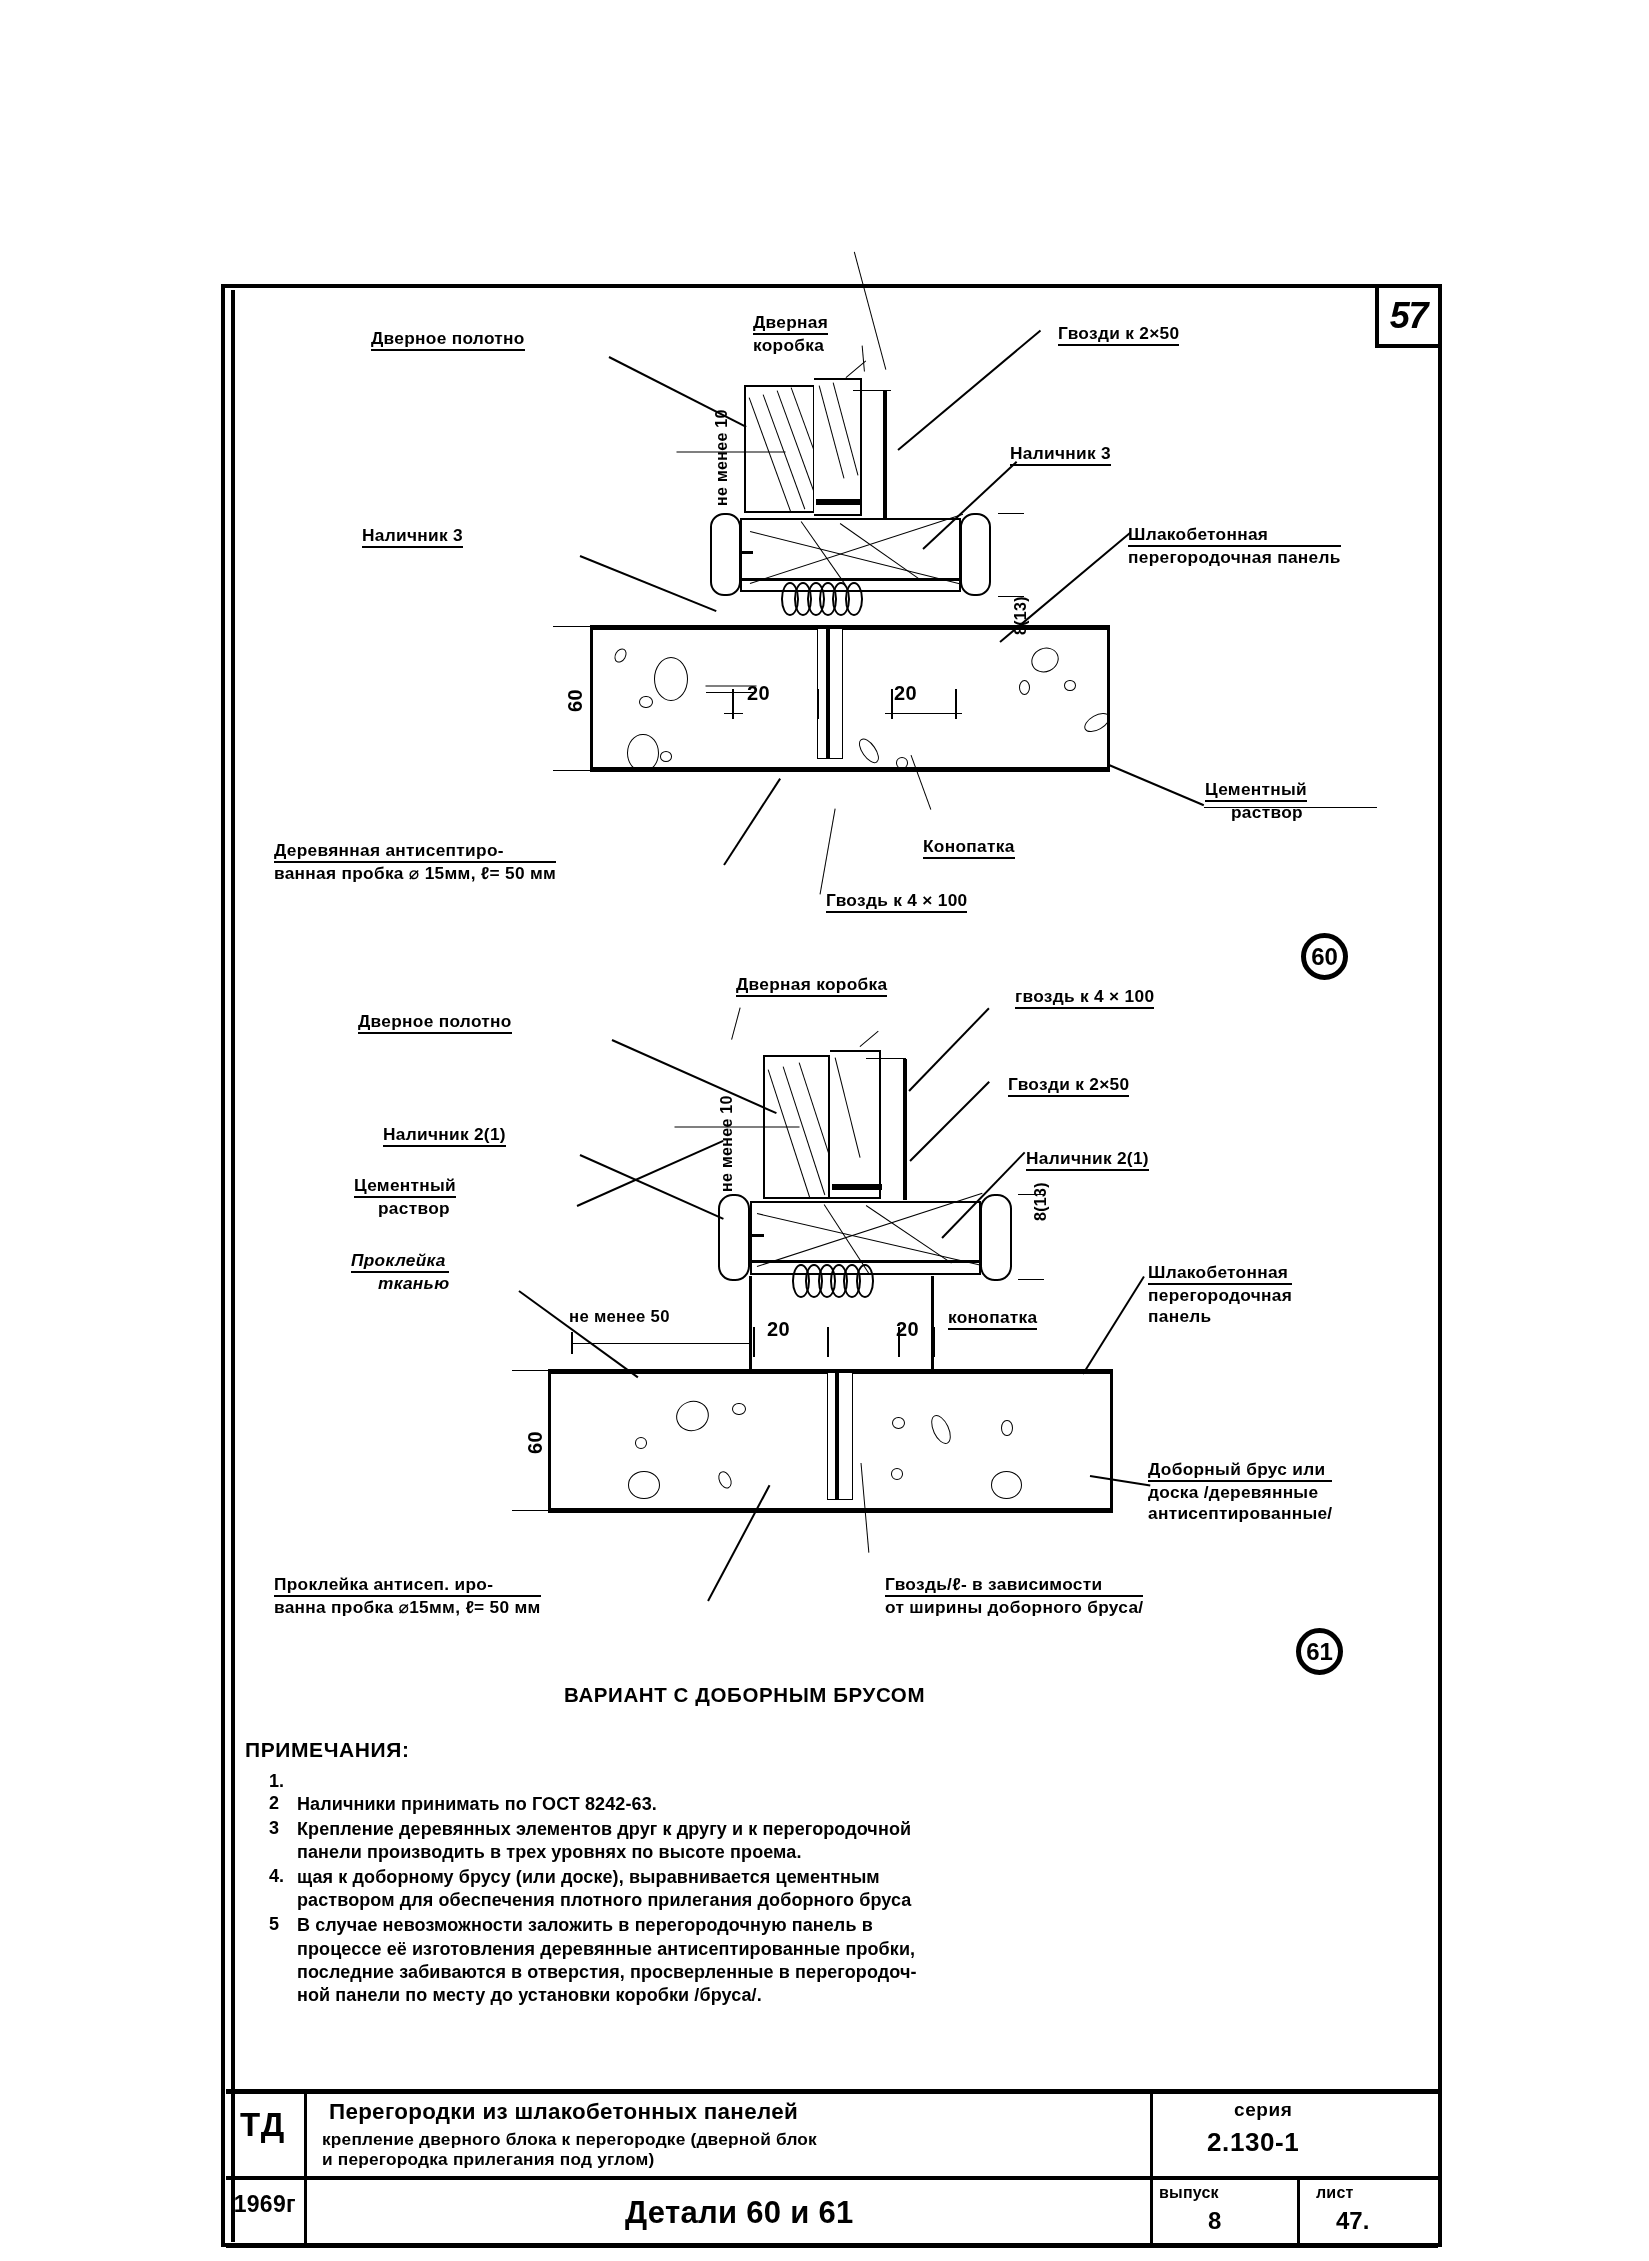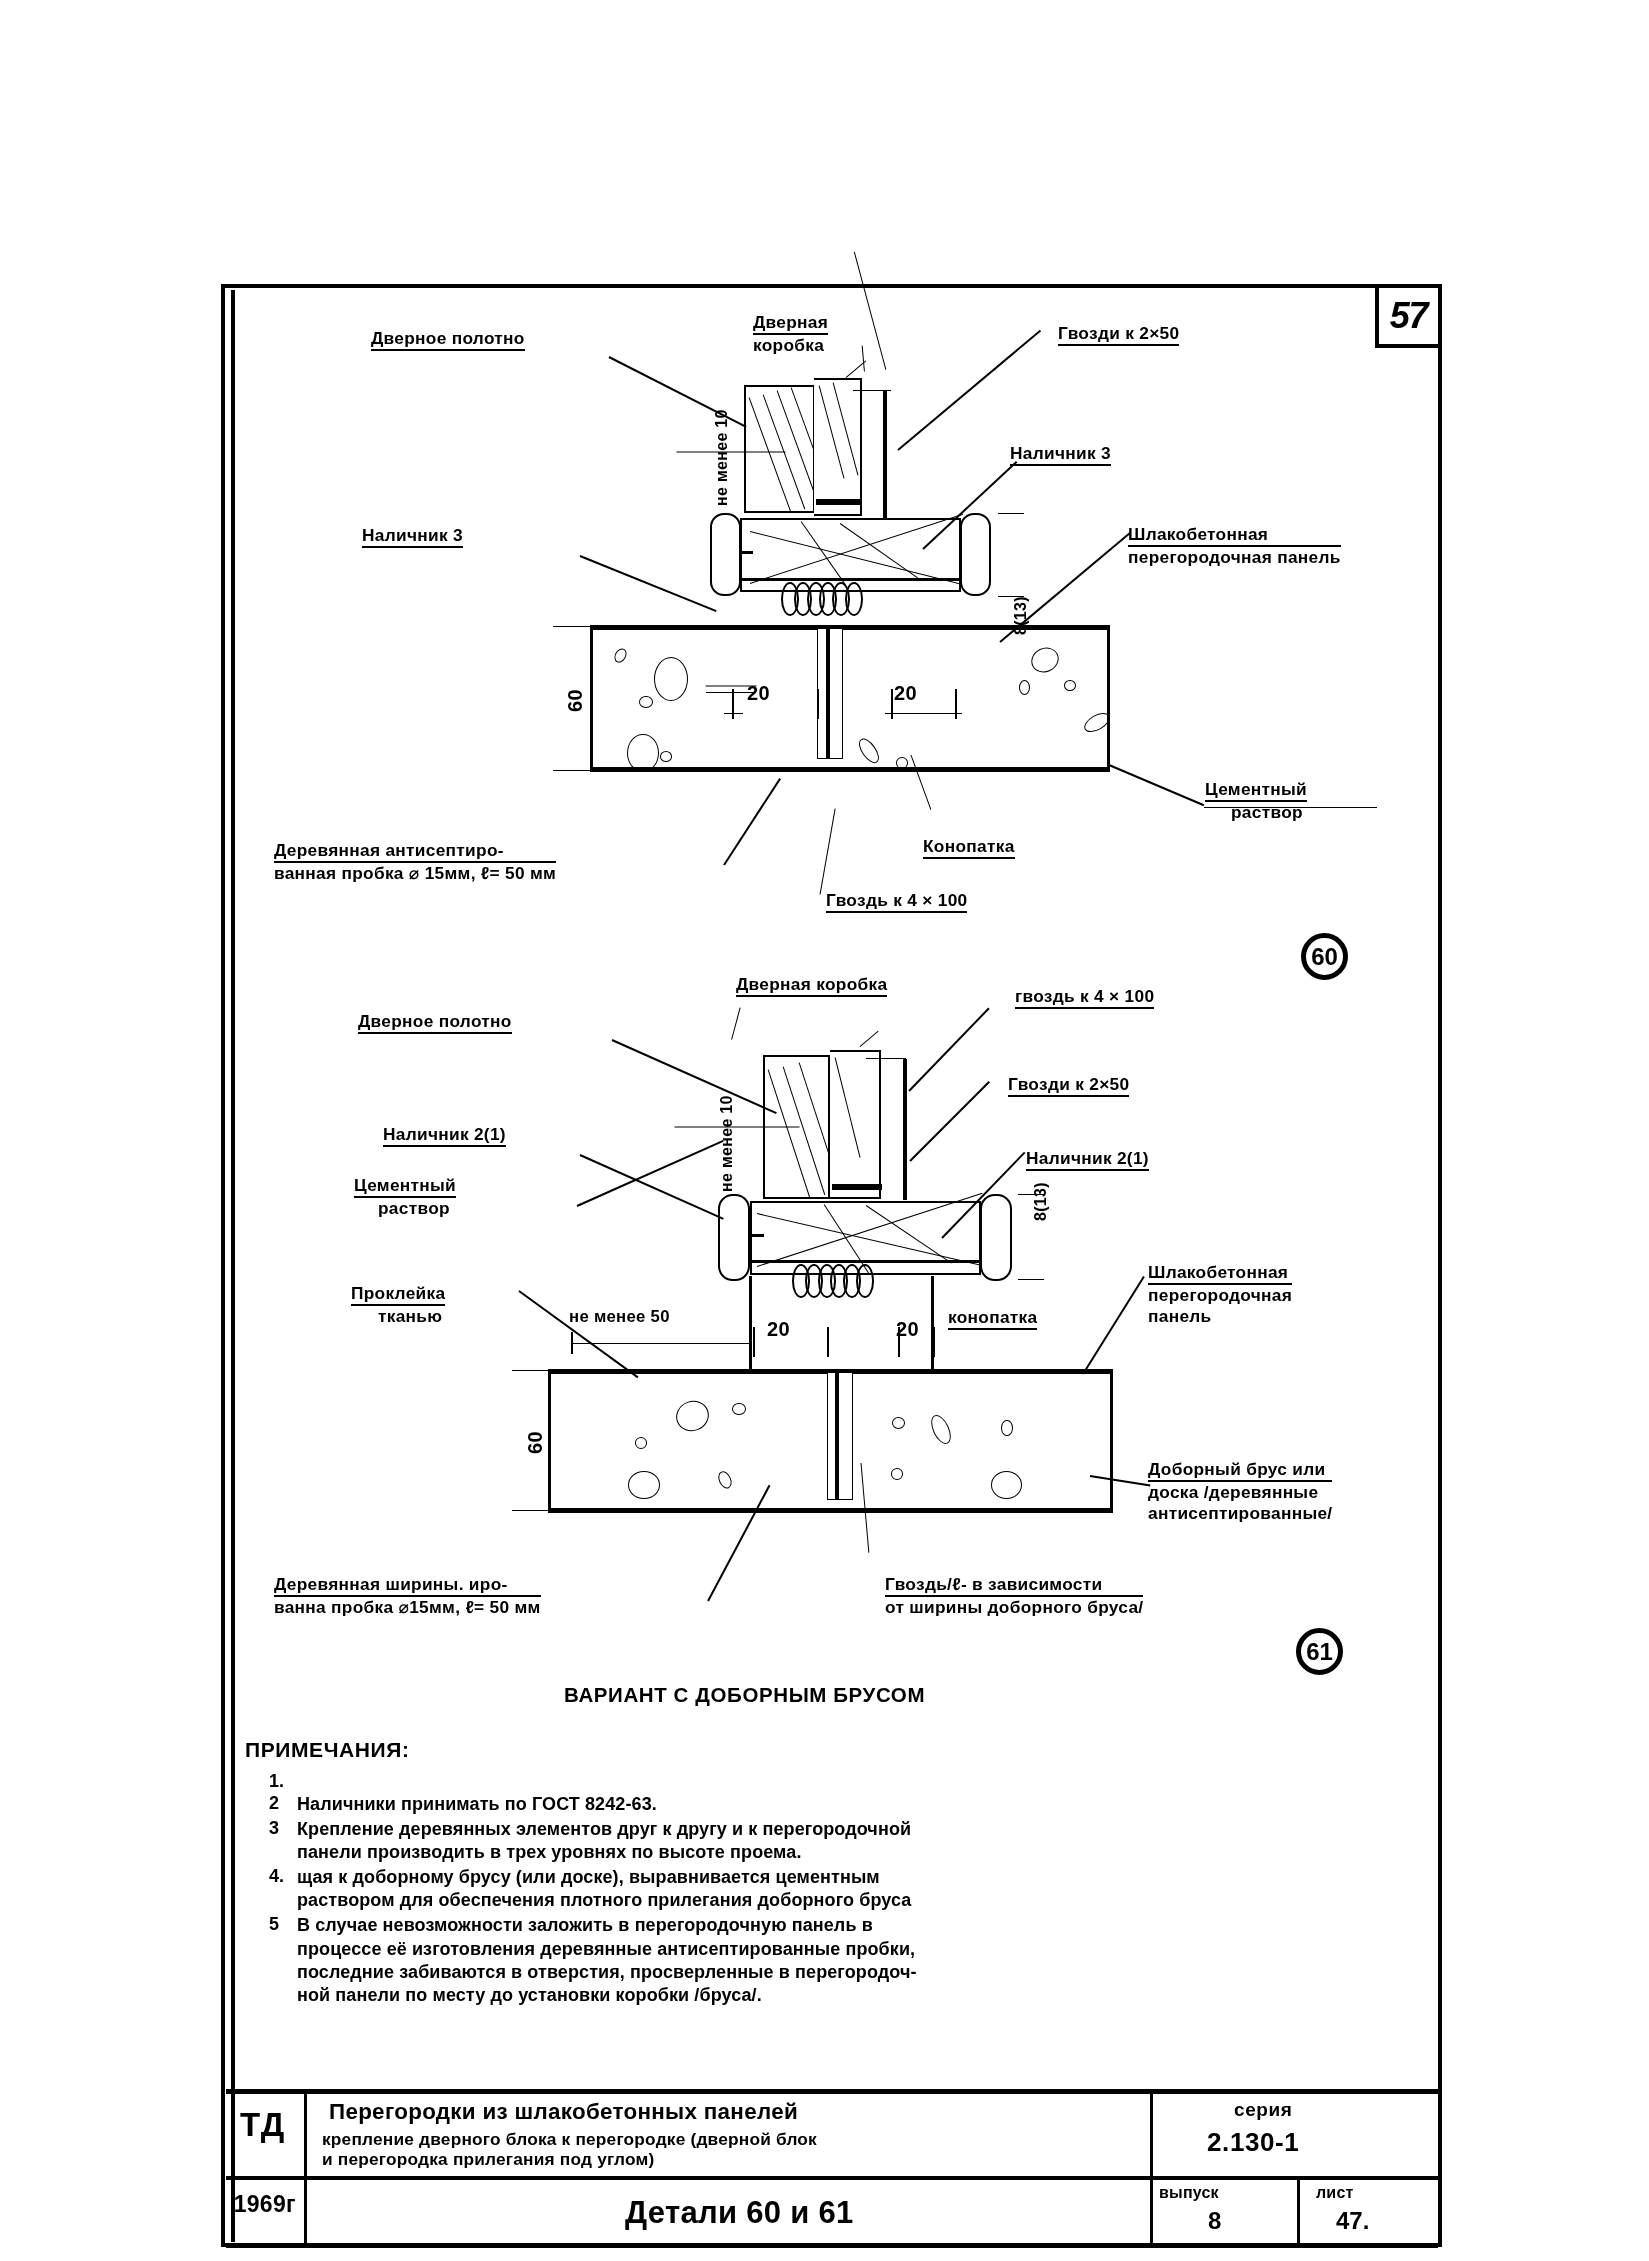--- a/index.html
+++ b/index.html
@@ -332,21 +332,21 @@
 
   <div class="lbl u" style="left:1026px;top:1149px;">Наличник 2(1)</div>
   <div class="ld" style="left:942px;top:1237px;width:119px;transform:rotate(-46deg);"></div>
 
   <div class="lbl two" style="left:354px;top:1175px;">
     <span class="l1">Цементный</span>
     <span class="l2" style="padding-left:24px;">раствор</span>
   </div>
   <div class="ld" style="left:577px;top:1205px;width:160px;transform:rotate(-24deg);"></div>
 
-  <div class="lbl two" style="left:351px;top:1283px;">
+  <div class="lbl two" style="left:351px;top:1250px;font-style:italic;">
     <span class="l1">Проклейка</span>
     <span class="l2" style="padding-left:27px;">тканью</span>
   </div>
   <div class="ld" style="left:519px;top:1290px;width:147px;transform:rotate(36deg);"></div>
 
   <div class="lbl u" style="left:948px;top:1308px;">конопатка</div>
 
   <div class="lbl three" style="left:1148px;top:1262px;">
     <span class="l1">Шлакобетонная</span>
     <span class="l2">перегородочная</span>
@@ -361,21 +361,21 @@
   </div>
   <div class="ld" style="left:1090px;top:1475px;width:61px;transform:rotate(9deg);"></div>
 
   <div class="lbl two" style="left:885px;top:1574px;">
     <span class="l1">Гвоздь/ℓ- в зависимости</span>
     <span class="l2">от ширины доборного бруса/</span>
   </div>
   <div class="thinline" style="left:869px;top:1552px;width:90px;transform:rotate(265deg);"></div>
 
   <div class="lbl two" style="left:274px;top:1574px;">
-    <span class="l1">Деревянная ширины. иро-</span>
+    <span class="l1">Проклейка антисеп. иро-</span>
     <span class="l2">ванна   пробка ⌀15мм, ℓ= 50 мм</span>
   </div>
   <div class="ld" style="left:708px;top:1600px;width:131px;transform:rotate(-62deg);"></div>
 
   <div class="sect-title" style="left:564px;top:1683px;">ВАРИАНТ С ДОБОРНЫМ  БРУСОМ</div>
   <div class="detcircle" style="left:1296px;top:1628px;">61</div>
 
   <div class="notes-head">ПРИМЕЧАНИЯ:</div>
   <div class="notes">
     <div class="note">

